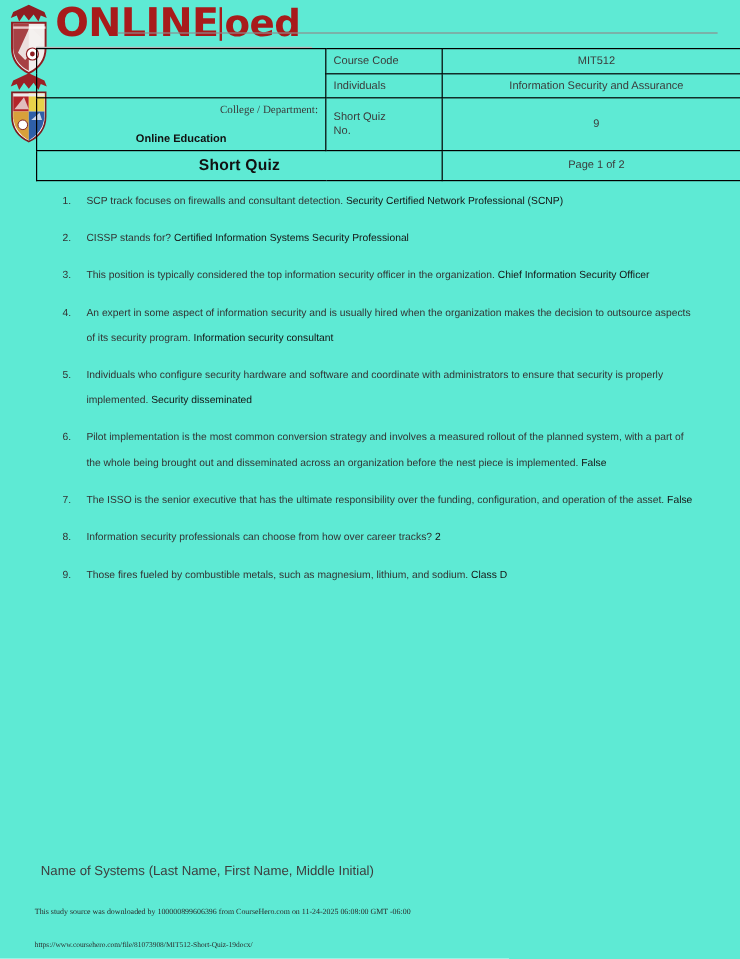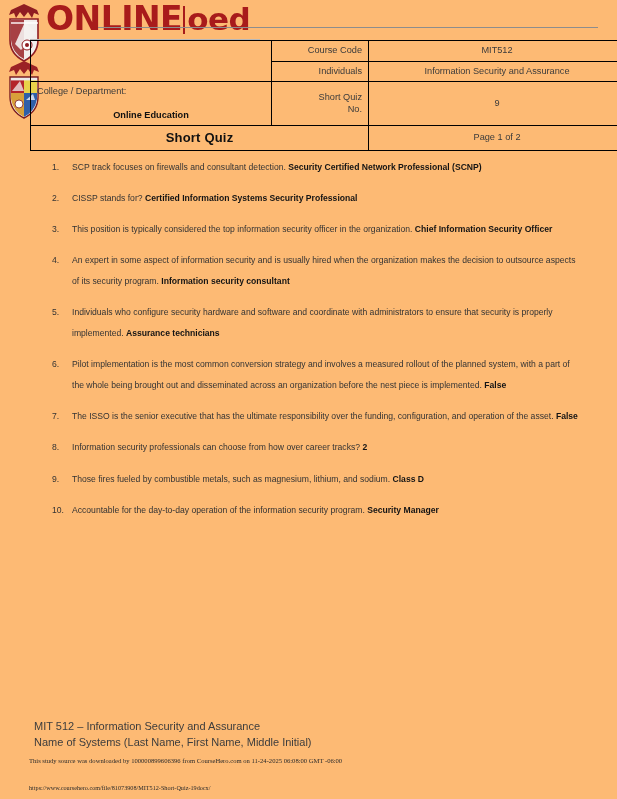--- a/index.html
+++ b/index.html
@@ -15,21 +15,21 @@
     overflow: hidden;
     font-family: "Liberation Sans", sans-serif;
     color: #231f20;
     -webkit-font-smoothing: antialiased;
   }
 
   
   .page {
     position: absolute;
     inset: 0;
-    background: #fdba74;
+    background: #5eead4;
   }
 
   
   .letterhead {
     position: absolute;
     left: 0;
     top: 0;
     width: 617px;
     height: 150px;
   }
@@ -109,23 +109,23 @@
     padding: 4px 6px;
     vertical-align: middle;
     line-height: 1.25;
   }
   .col-left  { width: 228px; }
   .col-mid   { width: 84px;  }
   .col-right { width: 244px; }
 
   .cell-blank { height: 16px; }
   .cell-center { text-align: center; }
-  .cell-label { text-align: right; }
-
-  .dept-line1 { display: block; text-align: left; }
+  .cell-label { text-align: left; }
+
+  .dept-line1 { display: block; text-align: right; font-family: Liberation Serif, serif; }
   .dept-line2 { display: block; text-align: center; font-weight: bold; color: #111; margin-top: 12px; }
 
   .quiz-title {
     text-align: center;
     font-size: 13px;
     font-weight: bold;
     color: #111;
     letter-spacing: 0.2px;
   }
   .page-of { text-align: center; }
@@ -148,21 +148,21 @@
     width: 20px;
     flex: 0 0 20px;
     text-align: left;
     line-height: 2.45;
   }
   .q-text {
     flex: 1 1 auto;
     line-height: 2.45;
     text-align: left;
   }
-  .q-text b { color: #141414; font-weight: bold; }
+  .q-text b { color: #141414; font-weight: normal; }
 
   
   .footer-block {
     position: absolute;
     left: 34px;
     top: 719px;
     width: 500px;
   }
   .footer-line {
     font-size: 11px;
@@ -277,21 +277,21 @@
       <span class="q-text"><span>This position is typically considered the top information security officer in the organization. </span><b>Chief Information Security Officer</b></span>
     </div>
 
     <div class="q-item">
       <span class="q-num">4.</span>
       <span class="q-text"><span>An expert in some aspect of information security and is usually hired when the organization makes the decision to outsource aspects of its security program. </span><b>Information security consultant</b></span>
     </div>
 
     <div class="q-item">
       <span class="q-num">5.</span>
-      <span class="q-text"><span>Individuals who configure security hardware and software and coordinate with administrators to ensure that security is properly implemented. </span><b>Assurance technicians</b></span>
+      <span class="q-text"><span>Individuals who configure security hardware and software and coordinate with administrators to ensure that security is properly implemented. </span><b>Security disseminated</b></span>
     </div>
 
     <div class="q-item">
       <span class="q-num">6.</span>
       <span class="q-text"><span>Pilot implementation is the most common conversion strategy and involves a measured rollout of the planned system, with a part of the whole being brought out and disseminated across an organization before the nest piece is implemented. </span><b>False</b></span>
     </div>
 
     <div class="q-item">
       <span class="q-num">7.</span>
       <span class="q-text"><span>The ISSO is the senior executive that has the ultimate responsibility over the funding, configuration, and operation of the asset. </span><b>False</b></span>
@@ -300,28 +300,23 @@
     <div class="q-item">
       <span class="q-num">8.</span>
       <span class="q-text"><span>Information security professionals can choose from how over career tracks? </span><b>2</b></span>
     </div>
 
     <div class="q-item">
       <span class="q-num">9.</span>
       <span class="q-text"><span>Those fires fueled by combustible metals, such as magnesium, lithium, and sodium. </span><b>Class D</b></span>
     </div>
 
-    <div class="q-item">
-      <span class="q-num">10.</span>
-      <span class="q-text"><span>Accountable for the day-to-day operation of the information security program. </span><b>Security Manager</b></span>
-    </div>
 
   </div>
 
   <div class="footer-block">
-    <div class="footer-line">MIT 512 – Information Security and Assurance</div>
     <div class="footer-line">Name of Systems (Last Name, First Name, Middle Initial)</div>
   </div>
 
   <div class="watermark">This study source was downloaded by 100000899606396 from CourseHero.com on 11-24-2025 06:08:00 GMT -06:00</div>
   <div class="source-url">https://www.coursehero.com/file/81073908/MIT512-Short-Quiz-19docx/</div>
 
 </div>
 
 </body></html>

